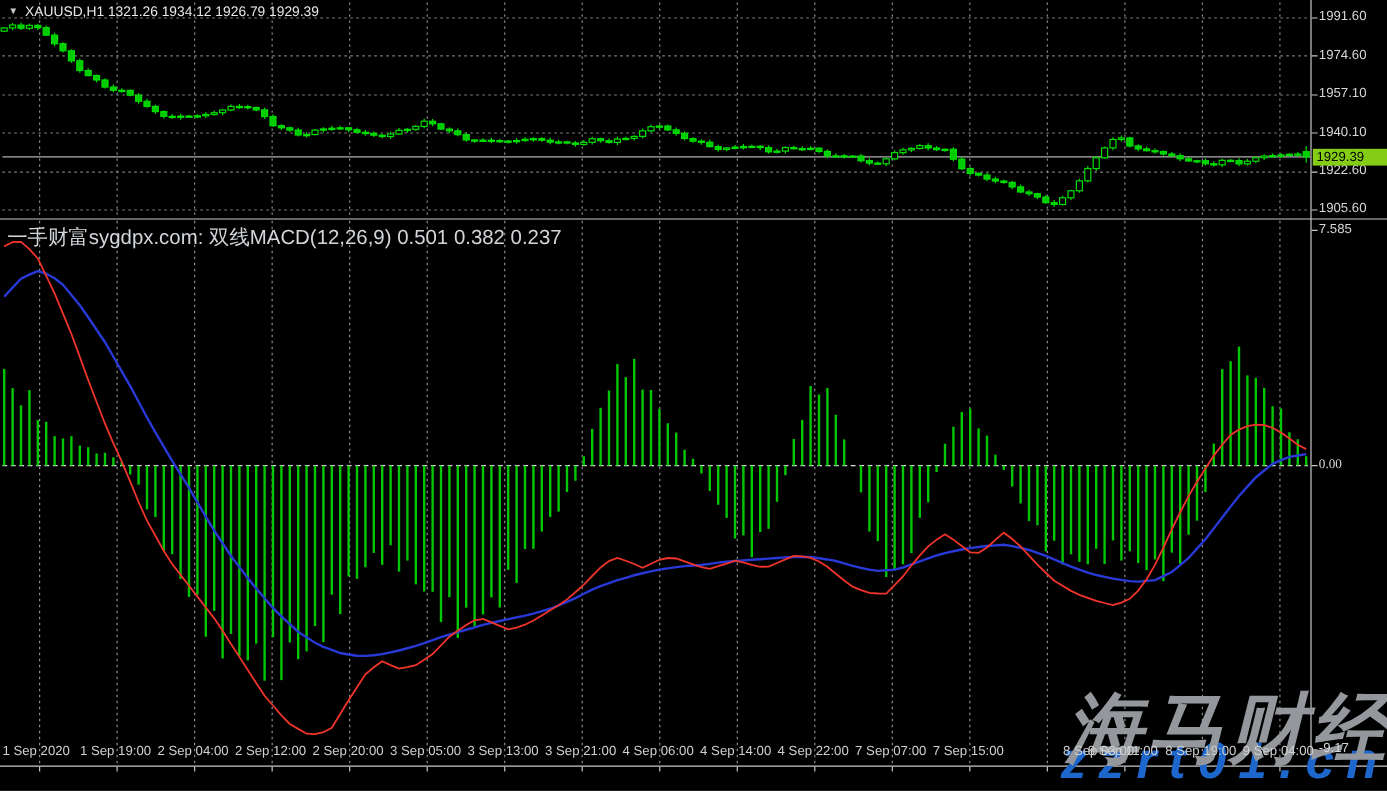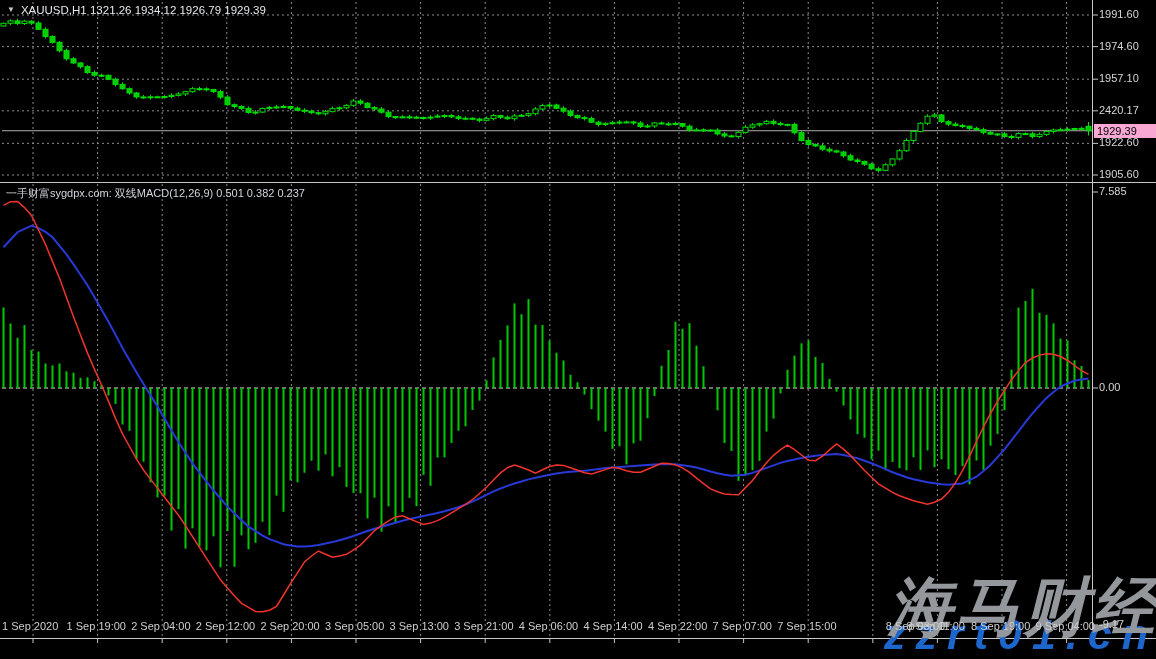--- a/index.html
+++ b/index.html
@@ -5,30 +5,30 @@
   html,body{margin:0;padding:0;background:#000;}
   .terminal{
     position:relative;width:1156px;height:659px;background:#000;overflow:hidden;
     font-family:"Liberation Sans","DejaVu Sans",sans-serif;
     box-shadow:inset 0 0 0 1px #6a6a6a;
   }
   #canvas{position:absolute;left:0;top:0;z-index:1;}
   .symbol-row{position:absolute;left:7px;top:4px;z-index:6;display:flex;align-items:center;gap:6px;
     color:#e6e9ec;font-size:11.5px;white-space:nowrap;}
   .dd-icon{color:#c9c9c9;font-size:8px;line-height:10px;cursor:pointer;}
-  .ind-label{position:absolute;left:6px;top:186px;z-index:6;color:#d2d6da;font-size:11px;white-space:nowrap;}
+  .ind-label{position:absolute;left:6px;top:186px;z-index:6;color:#d2d6da;font-size:17px;white-space:nowrap;}
   .annotation{position:absolute;left:650px;top:496px;z-index:4;color:#ff2e2e;font-size:38px;
     font-weight:700;letter-spacing:1px;white-space:nowrap;}
   .wm-brand{position:absolute;right:-4px;top:564px;z-index:3;color:#94989d;font-size:64px;font-weight:800;
     font-style:italic;letter-spacing:4px;white-space:nowrap;}
   .wm-site{position:absolute;right:-2px;top:610px;z-index:2;color:#1d66cc;font-size:43px;font-weight:800;
     font-style:italic;letter-spacing:10px;white-space:nowrap;}
   .price-axis{position:absolute;left:1093px;top:0;width:63px;height:638px;z-index:5;}
   .ptick{position:absolute;left:6px;color:#d6d6d6;font-size:11px;white-space:nowrap;}
-  .price-tag{position:absolute;left:1px;width:59px;height:14px;background:#f9a8d4;color:#000;
+  .price-tag{position:absolute;left:1px;width:59px;height:14px;background:#84cc16;color:#000;
     font-size:11px;line-height:14px;padding-left:3px;z-index:7;}
   .time-axis{position:absolute;left:0;top:616px;width:1156px;height:20px;z-index:5;}
   .ttick{position:absolute;top:4px;color:#cfcfcf;font-size:11px;white-space:nowrap;}
 </style>
 </head>
 <body>
 
 <div class="terminal">
   <svg id="canvas" width="1156" height="659">
       <rect x="0" y="0" width="1156" height="659" fill="#000"></rect>
@@ -590,27 +590,27 @@
   </div>
 
   <div class="ind-label">一手财富sygdpx.com: 双线MACD(12,26,9) 0.501 0.382 0.237</div>
 
 
   <div class="wm-brand">海马财经</div>
   <div class="wm-site">zzrt01.cn</div>
 
   <div class="price-axis" id="priceAxis">
     <div class="ptick" id="macdTickTop" style="top: 185.004px;">7.585</div>
-    <div class="ptick" id="macdTickZero" style="top:381px;">0.00</div>
+    <div class="ptick" id="macdTickZero" style="top:381px;font-family:Liberation Serif, serif;">0.00</div>
     <div class="ptick" id="macdTickBottom" style="top: 617.953px;">-9.17</div>
     <div class="price-tag" id="priceTag" style="top: 123.74px;">1929.39</div>
   <div class="ptick" style="top: 8px;">1991.60</div>
       <div class="ptick" style="top: 39.6279px;">1974.60</div>
       <div class="ptick" style="top: 72.186px;">1957.10</div>
-      <div class="ptick" style="top: 103.814px;">2420.17</div>
+      <div class="ptick" style="top: 103.814px;">1940.10</div>
       <div class="ptick" style="top: 136.372px;">1922.60</div>
       <div class="ptick" style="top: 168px;">1905.60</div>
     </div>
 
   <div class="time-axis" id="timeAxis">
       <div class="ttick" style="left: 2px;">1 Sep 2020</div>
       <div class="ttick" style="left: 66.6px;">1 Sep 19:00</div>
       <div class="ttick" style="left: 131.2px;">2 Sep 04:00</div>
       <div class="ttick" style="left: 195.8px;">2 Sep 12:00</div>
       <div class="ttick" style="left: 260.4px;">2 Sep 20:00</div>

